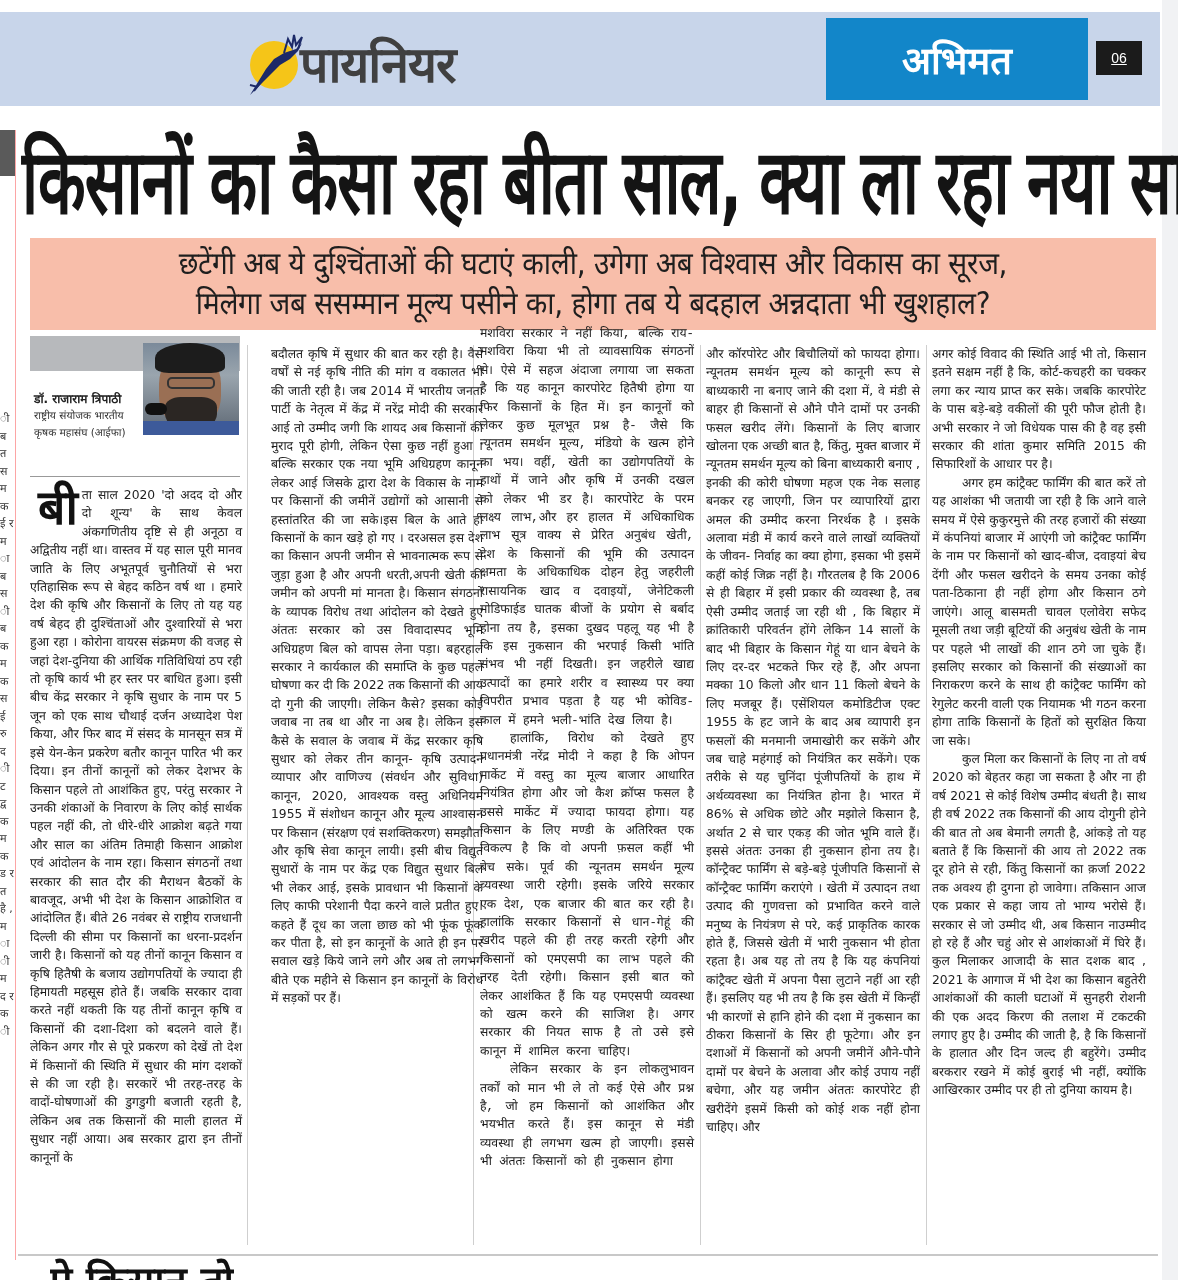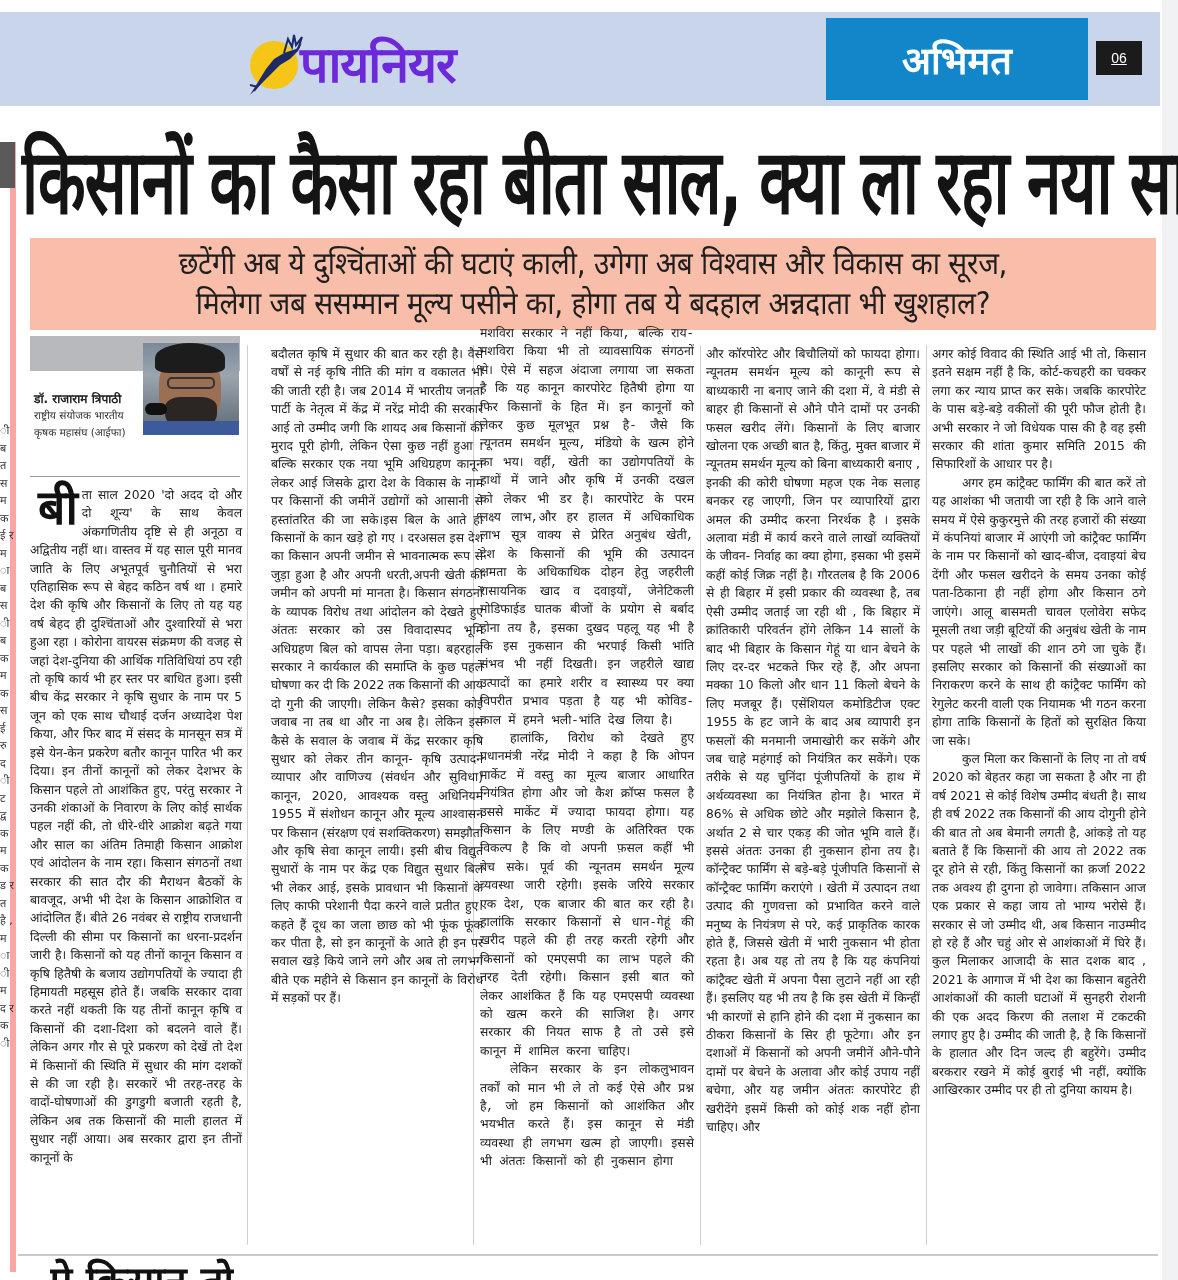--- a/index.html
+++ b/index.html
@@ -6,27 +6,27 @@
   html, body { width: 1178px; height: 1280px; overflow: hidden; background: #ffffff; }
   body { position: relative; font-family: "DejaVu Sans", "Liberation Sans", sans-serif; color: #1a1a1a; }
 
   .right-gutter { position: absolute; left: 1162px; top: 0; width: 16px; height: 1280px; background: #f1f2f4; }
 
   
   .masthead { position: absolute; left: 0; top: 12px; width: 1160px; height: 94px; background: #c8d5ea; }
   .logo { position: absolute; left: 250px; top: 20px; height: 66px; display: flex; align-items: center; }
   .logo-sun { position: relative; width: 48px; height: 48px; border-radius: 50%; background: #f5c518; margin-right: 2px; }
   .logo-sun svg { position: absolute; left: -6px; top: -12px; }
-  .logo-text { font-family: "DejaVu Serif", "Liberation Serif", serif; font-size: 50px; font-weight: bold; color: #6d28d9; letter-spacing: -1px; line-height: 1; }
+  .logo-text { font-family: "DejaVu Serif", "Liberation Serif", serif; font-size: 50px; font-weight: bold; color: #404040; letter-spacing: -1px; line-height: 1; }
   .section-box { position: absolute; left: 826px; top: 6px; width: 262px; height: 82px; background: #1286c9; color: #ffffff; display: flex; align-items: center; justify-content: center; }
   .section-label { font-size: 38px; font-weight: bold; }
   .page-num { position: absolute; left: 1096px; top: 29px; width: 46px; height: 34px; background: #1b1b1b; color: #fff; font-family: "Liberation Sans", sans-serif; font-size: 14px; display: flex; align-items: center; justify-content: center; text-decoration: underline; }
 
   
-  .left-strip { position: absolute; left: 0; top: 130px; width: 16px; height: 1130px; border-right: 6px solid #fca5a5; margin-top: 12px; }
+  .left-strip { position: absolute; left: 0; top: 130px; width: 16px; height: 1130px; border-right: 1px solid #fca5a5; }
   .left-strip .bar { position: absolute; left: 0; top: 0; width: 15px; height: 46px; background: #5a5a5a; }
   .left-strip .scrap { position: absolute; left: 0; top: 280px; width: 14px; font-size: 11px; line-height: 17.5px; color: #333; overflow: hidden; height: 840px; word-break: break-all; }
 
   
   .headline { position: absolute; left: 22px; top: 128px; width: 1130px; height: 100px; display: flex; align-items: center; }
   .headline-text { font-family: "DejaVu Sans Condensed", "DejaVu Sans", sans-serif; font-size: 62px; font-weight: bold; transform: scaleY(1.45); transform-origin: left center; letter-spacing: -1px; white-space: nowrap; color: #141414; }
 
   
   .deck { position: absolute; left: 30px; top: 238px; width: 1126px; height: 92px; background: #f8beaa; display: flex; flex-direction: column; align-items: center; justify-content: center; }
   .deck-line { font-size: 28px; line-height: 40px; color: #1e1e1e; transform: scaleY(1.12); white-space: nowrap; letter-spacing: -0.3px; }

